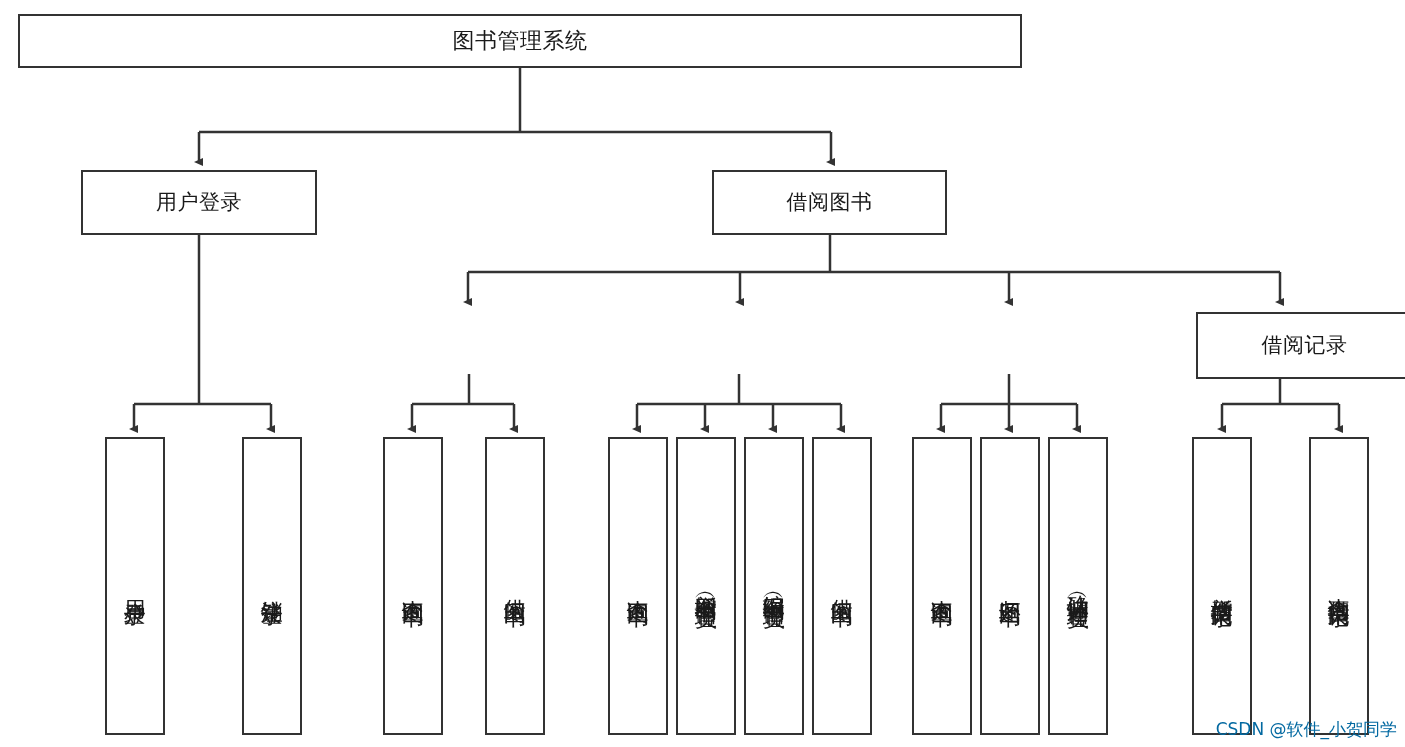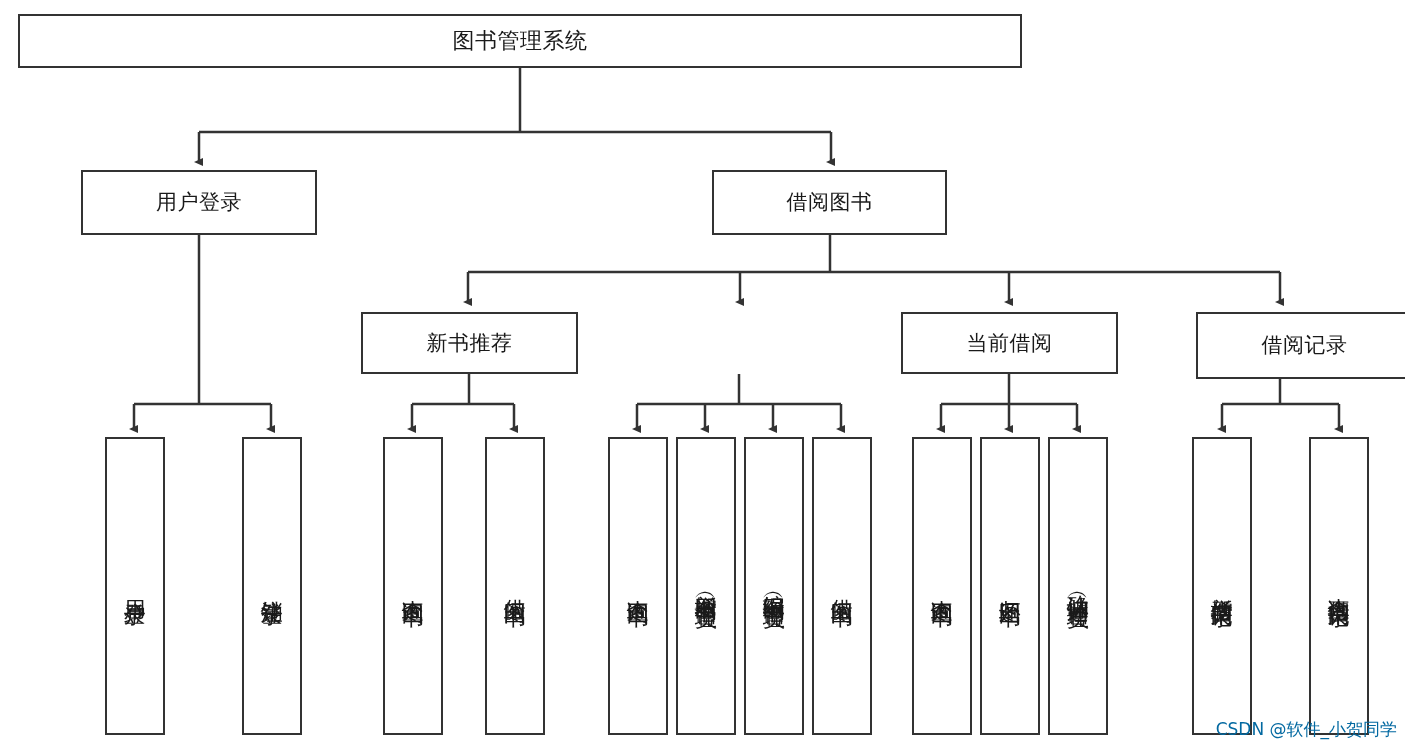--- a/index.html
+++ b/index.html
@@ -124,26 +124,20 @@
     <span class="label">图书管理系统</span>
   </div>
 
   <div class="node" style="left:81px; top:170px; width:236px; height:65px;">
     <span class="label">用户登录</span>
   </div>
   <div class="node" style="left:712px; top:170px; width:235px; height:65px;">
     <span class="label">借阅图书</span>
   </div>
 
-  <div class="node" style="left:361px; top:312px; width:217px; height:62px;">
-    <span class="label">新书推荐</span>
-  </div>
-  <div class="node" style="left:901px; top:312px; width:217px; height:62px;">
-    <span class="label">当前借阅</span>
-  </div>
   <div class="node" style="left:1196px; top:312px; width:217px; height:67px;">
     <span class="label">借阅记录</span>
   </div>
 
   <div class="node vertical" style="left:105px; top:437px; width:60px; height:298px;">
     <span class="label">用户登录</span>
   </div>
   <div class="node vertical" style="left:242px; top:437px; width:60px; height:298px;">
     <span class="label">注销登录</span>
   </div>

